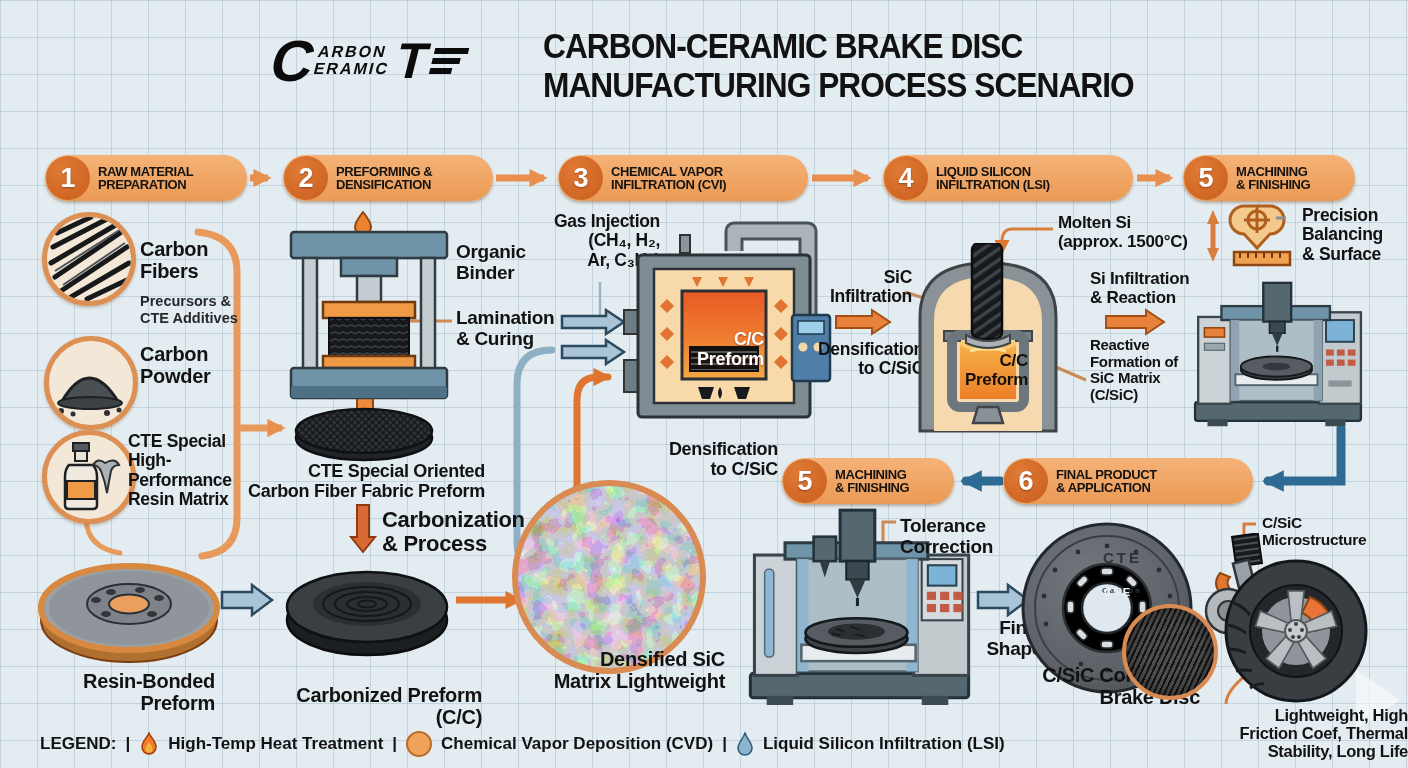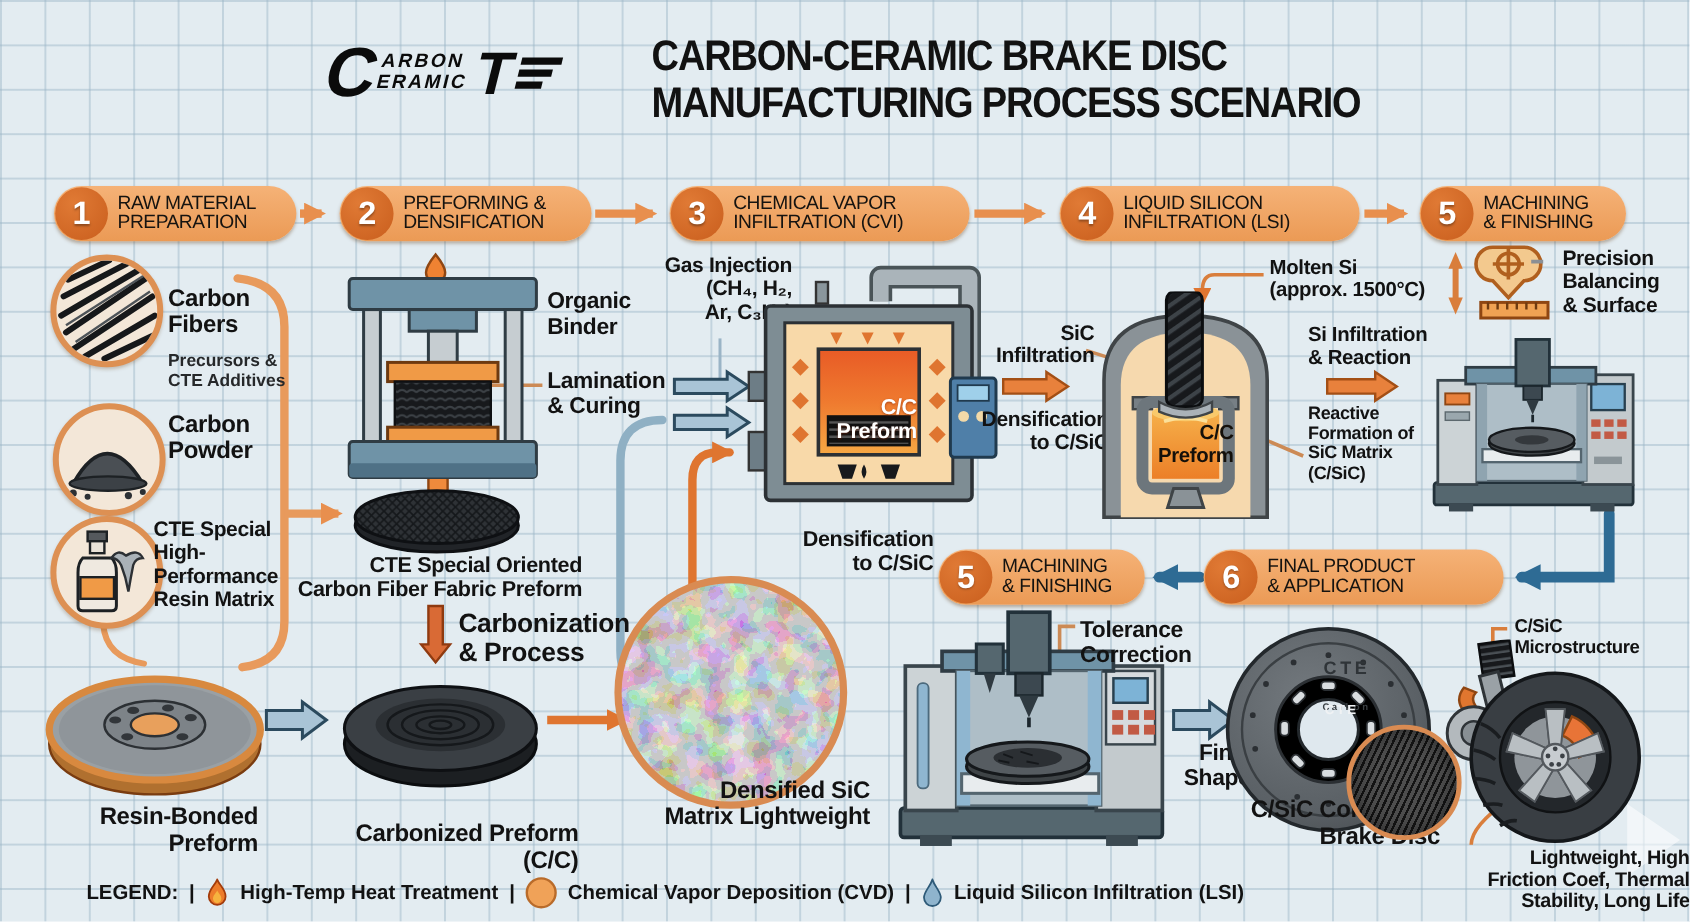--- a/index.html
+++ b/index.html
@@ -27,29 +27,29 @@
   .logo .bars{display:flex;flex-direction:column;gap:4px;margin-left:4px;}
   .logo .bars i{display:block;width:34px;height:6px;background:#0b0b0b;}
   .logo .bars i:nth-child(2){width:28px}
   .logo .bars i:nth-child(3){width:22px}
   
   .pill{position:absolute;height:46px;background:linear-gradient(#f5b277,#eb9a55);border-radius:24px;
         box-shadow:0 2px 3px rgba(90,50,10,.35);display:flex;align-items:center;}
   .pill .num{width:44px;height:44px;border-radius:50%;background:radial-gradient(circle at 35% 30%,#e07a35,#c95e1d);
         color:#fff;font-size:27px;font-weight:bold;display:flex;align-items:center;justify-content:center;
         margin-left:1px;flex:0 0 auto;text-shadow:0 1px 2px rgba(0,0,0,.35);}
-  .pill .plabel{font-size:16px;font-weight:normal;color:#151310;line-height:1.02;letter-spacing:-0.4px;
+  .pill .plabel{font-size:13px;font-weight:bold;color:#151310;line-height:1.02;letter-spacing:-0.4px;
         white-space:pre-line;margin-left:8px;padding-right:14px;}
   
   .matcircle{position:absolute;width:84px;height:84px;border-radius:50%;background:#f3e7d8;
         border:5px solid #dd9053;box-shadow:0 2px 3px rgba(90,50,10,.25);overflow:hidden;}
   .micro{position:absolute;border-radius:50%;border:4px solid #d98b52;
         background:repeating-linear-gradient(115deg,#141414 0 2px,#4e4e4e 2px 5px);
         box-shadow:inset 0 0 18px rgba(0,0,0,.55);}
-  .legend{position:absolute;display:flex;align-items:center;gap:9px;font-weight:bold;color:#121212;margin-left:32px;}
+  .legend{position:absolute;display:flex;align-items:center;gap:9px;font-weight:bold;color:#121212;}
   .legend .sep{color:#121212;font-weight:bold;}
   .cvd-dot{width:22px;height:22px;border-radius:50%;background:#f0a258;border:2.5px solid #b96b2a;}
   .watermark{position:absolute;width:0;height:0;border-left:30px solid transparent;border-right:30px solid transparent;
         border-bottom:44px solid rgba(255,255,255,.55);transform:rotate(90deg);}
 </style>
 </head>
 <body>
 
 <div id="stage">
 

